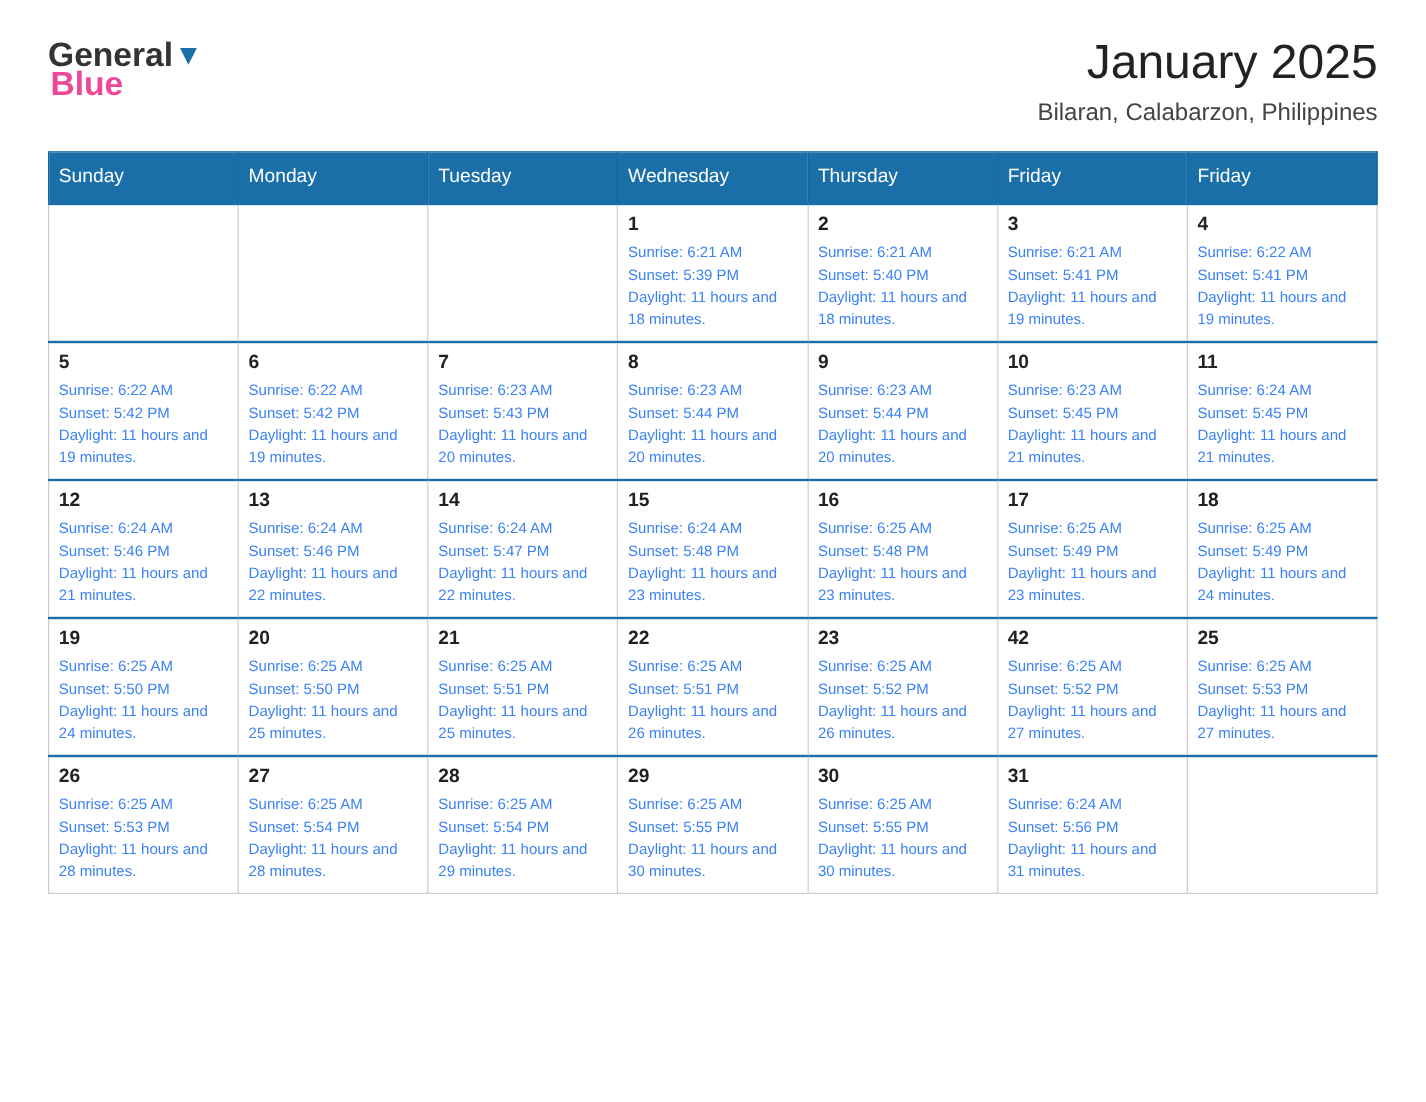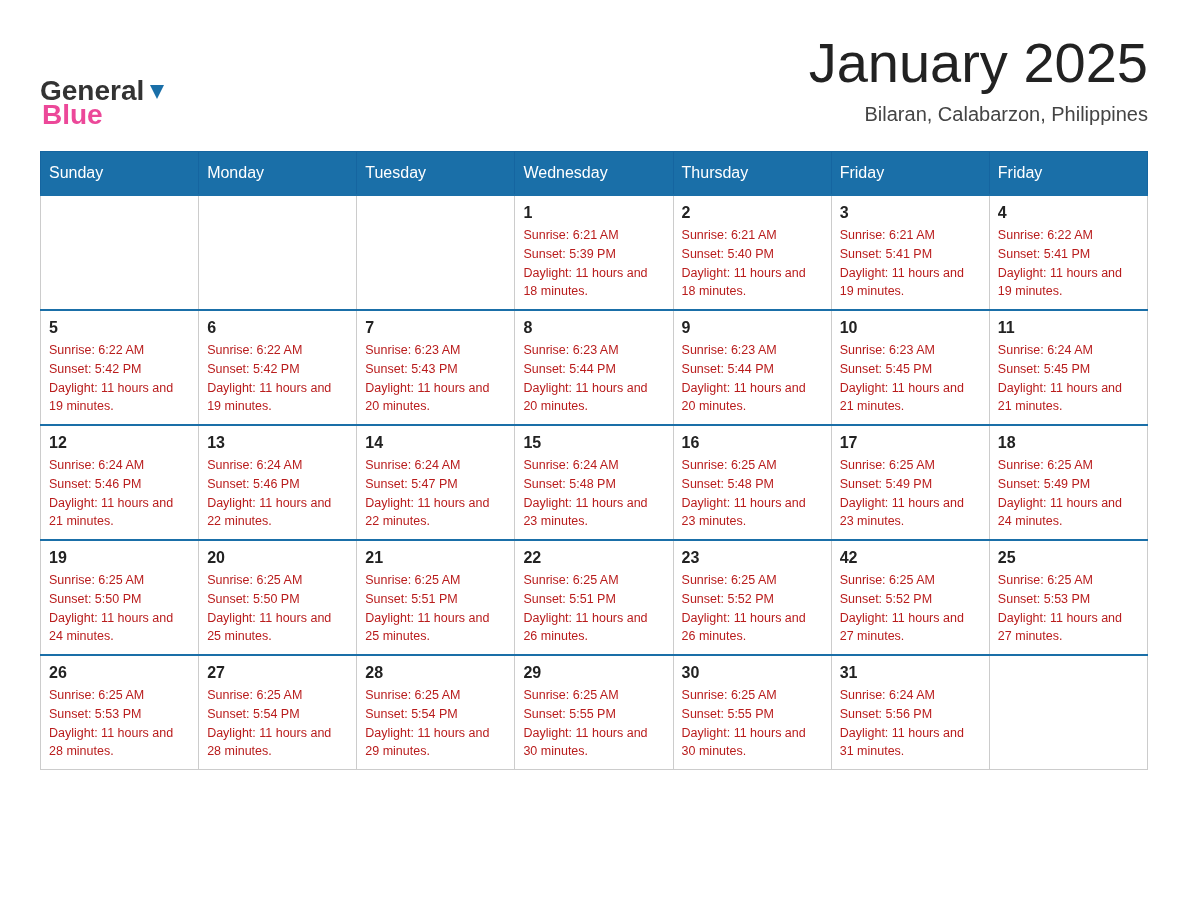--- a/index.html
+++ b/index.html
@@ -13,37 +13,36 @@
     .header {
       display: flex;
       justify-content: space-between;
       align-items: flex-start;
       margin-bottom: 20px;
     }
     .logo {
       display: flex;
       align-items: flex-start;
       gap: 0;
-      margin-top: 45px;
     }
     .logo-text-general {
       font-size: 28px;
       font-weight: bold;
       color: #333;
     }
     .logo-text-blue {
       font-size: 28px;
       font-weight: bold;
       color: #ec4899;
     }
     .title-block {
       text-align: right;
     }
     .month-title {
-      font-size: 56px;
+      font-size: 40px;
       font-weight: normal;
       color: #222;
       margin-left: 16px;
     }
     .location-title {
       font-size: 20px;
       color: #444;
       margin-top: 8px;
     }
     .calendar {
@@ -71,21 +70,21 @@
     }
     .day-number {
       font-size: 16px;
       font-weight: bold;
       color: #222;
       display: block;
       margin-bottom: 4px;
     }
     .day-info {
       font-size: 12.5px;
-      color: #b91c1c;
+      color: #3b82f6;
       line-height: 1.5;
     }
     .empty-cell {
       background: #fff;
     }
     tr.week-row td {
       border-top: 2px solid #1a6fa8;
     }
   </style>
 </head>

